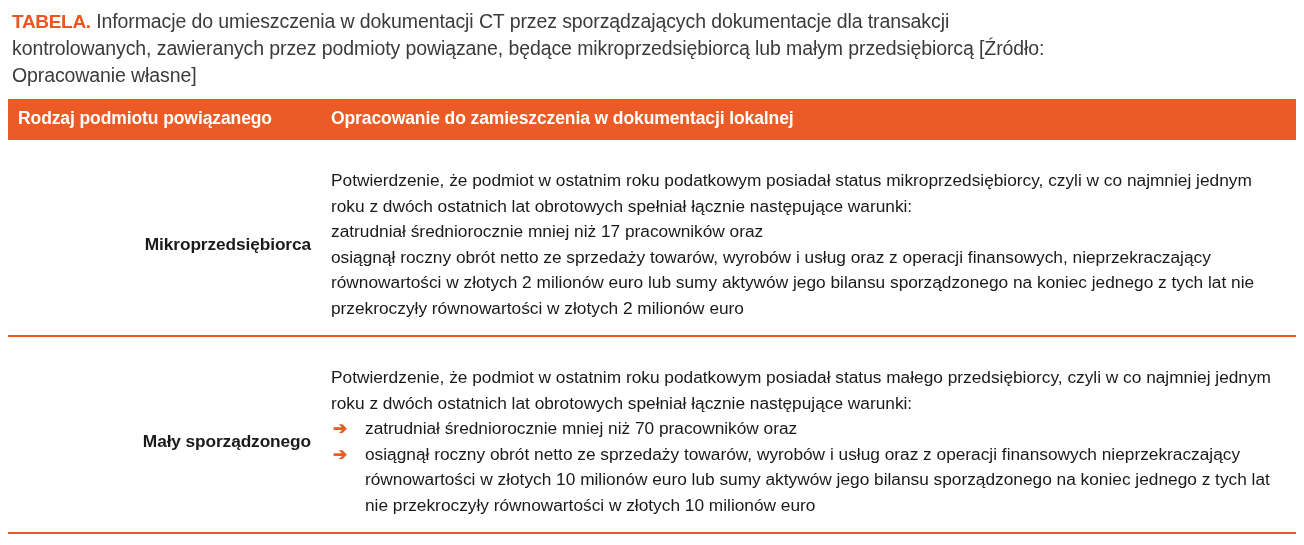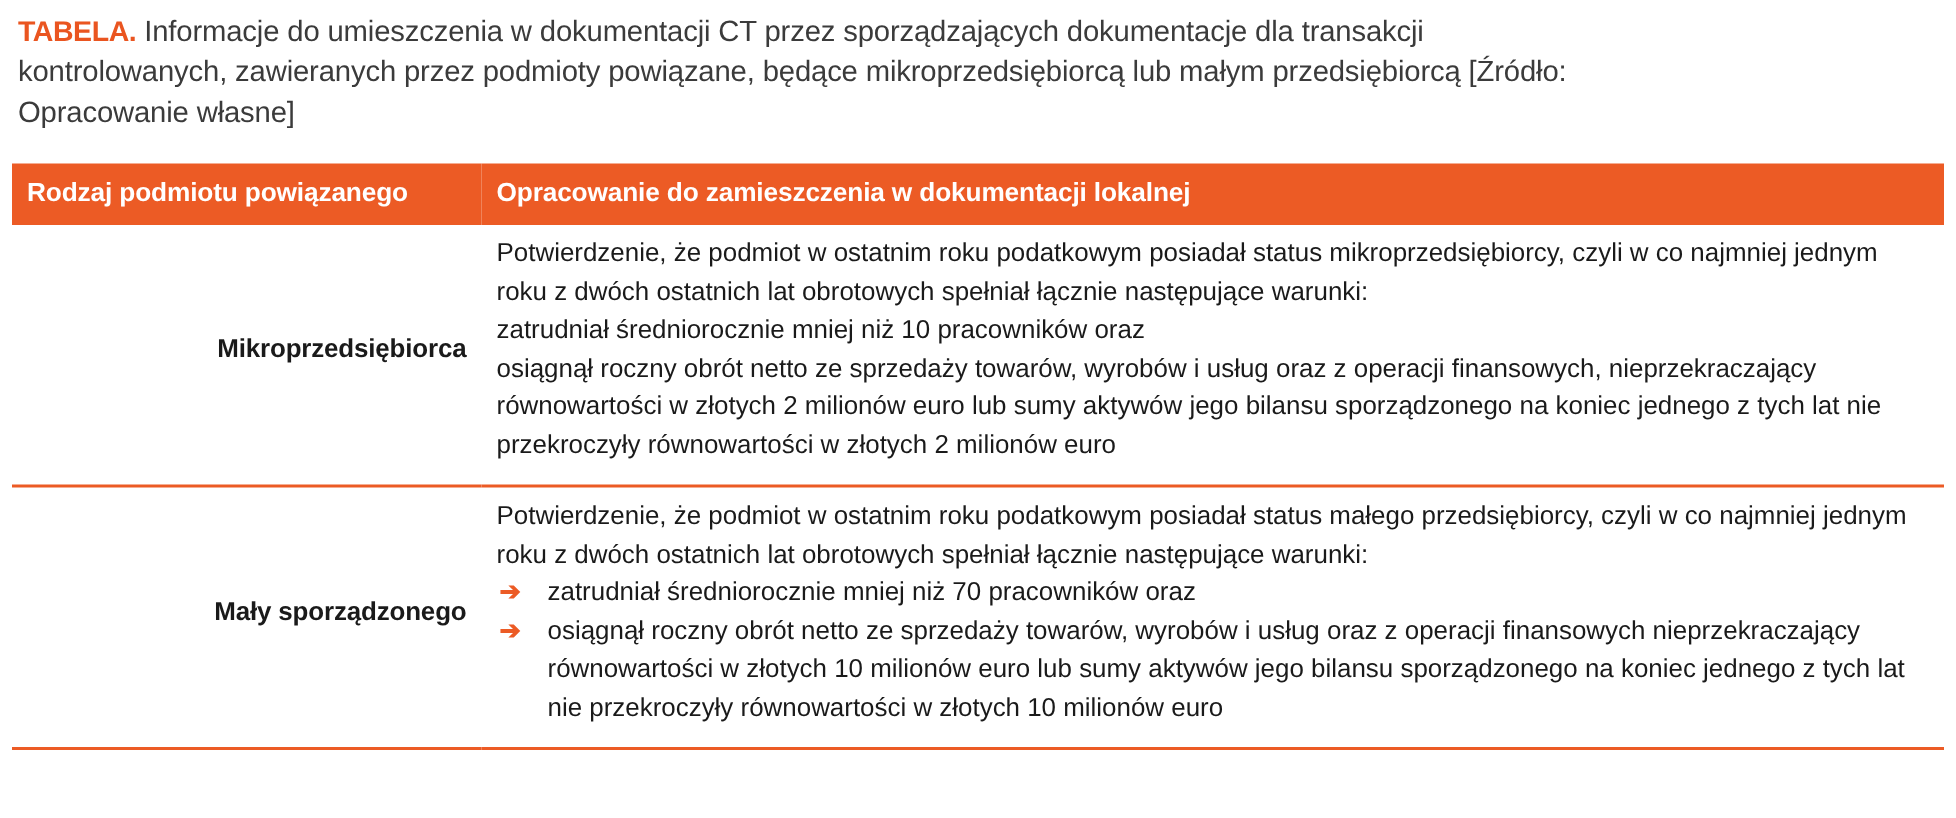--- a/index.html
+++ b/index.html
@@ -34,42 +34,42 @@
     color: #ea5520;
     font-weight: bold;
     font-size: 19px;
     letter-spacing: -0.3px;
   }
 
   
   .tbl {
     width: 1288px;
     border-collapse: collapse;
-    margin-top: 20px;
+    margin-top: 10px;
     table-layout: fixed;
   }
   .tbl thead th {
     background: #ec5b25;
     color: #ffffff;
     font-size: 17.5px;
     font-weight: bold;
     text-align: left;
     padding: 9px 10px 11px 10px;
     letter-spacing: -0.1px;
     vertical-align: middle;
   }
   .col-kind { width: 313px; }
   .col-info { width: 975px; }
 
   .tbl tbody td {
     font-size: 17.3px;
     line-height: 25.5px;
     color: #1a1a1a;
     vertical-align: middle;
-    padding: 6px 10px 14px 10px;
+    padding: 28px 10px 14px 10px;
     border-bottom: 2px solid #ec5b25;
   }
   .tbl tbody tr:last-child td {
     border-bottom: 2px solid #ec5b25;
   }
   td.kind {
     font-weight: bold;
     text-align: right;
     font-size: 17.6px;
     letter-spacing: -0.1px;
@@ -122,21 +122,21 @@
         <th>Opracowanie do zamieszczenia w dokumentacji lokalnej</th>
       </tr>
     </thead>
     <tbody>
 
       <tr>
         <td class="kind">Mikroprzedsiębiorca</td>
         <td class="info">
           <div class="plain-lines">
             <p>Potwierdzenie, że podmiot w ostatnim roku podatkowym posiadał status mikroprzedsiębiorcy, czyli w co najmniej jednym roku z dwóch ostatnich lat obrotowych spełniał łącznie następujące warunki:</p>
-            <p>zatrudniał średniorocznie mniej niż 10 pracowników oraz</p>
+            <p>zatrudniał średniorocznie mniej niż 17 pracowników oraz</p>
             <p>osiągnął roczny obrót netto ze sprzedaży towarów, wyrobów i usług oraz z operacji finansowych, nieprzekraczający równowartości w złotych 2 milionów euro lub sumy aktywów jego bilansu sporządzonego na koniec jednego z tych lat nie przekroczyły równowartości w złotych 2 milionów euro</p>
           </div>
         </td>
       </tr>
 
       <tr>
         <td class="kind">Mały sporządzonego</td>
         <td class="info">
           <p>Potwierdzenie, że podmiot w ostatnim roku podatkowym posiadał status małego przedsiębiorcy, czyli w co najmniej jednym roku z dwóch ostatnich lat obrotowych spełniał łącznie następujące warunki:</p>
           <ul class="arrow-list">

